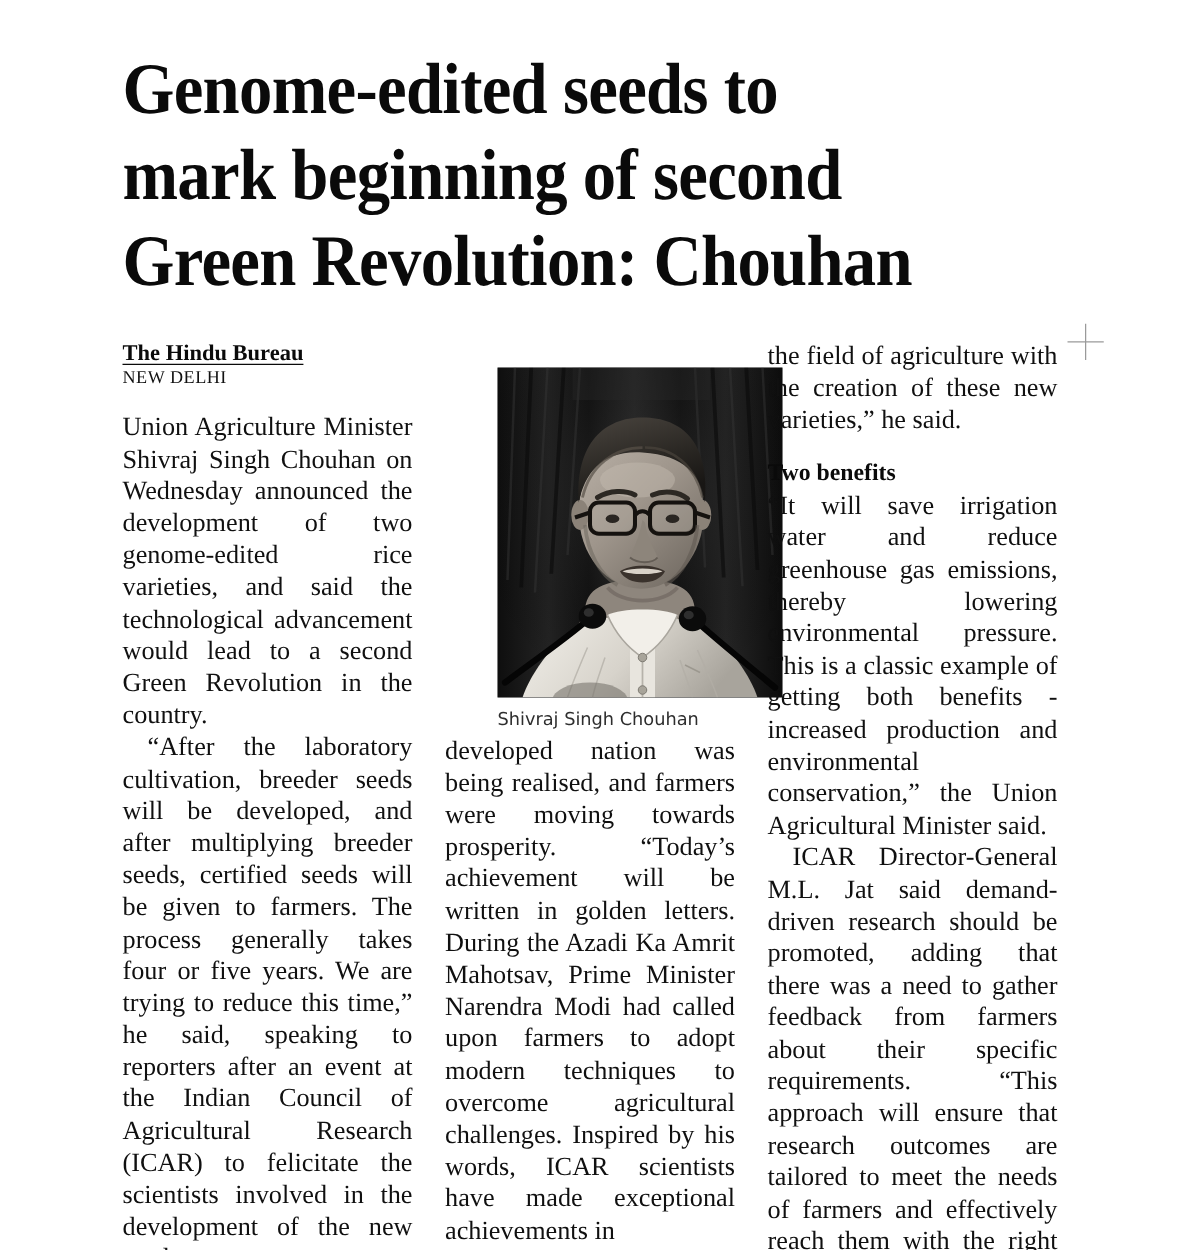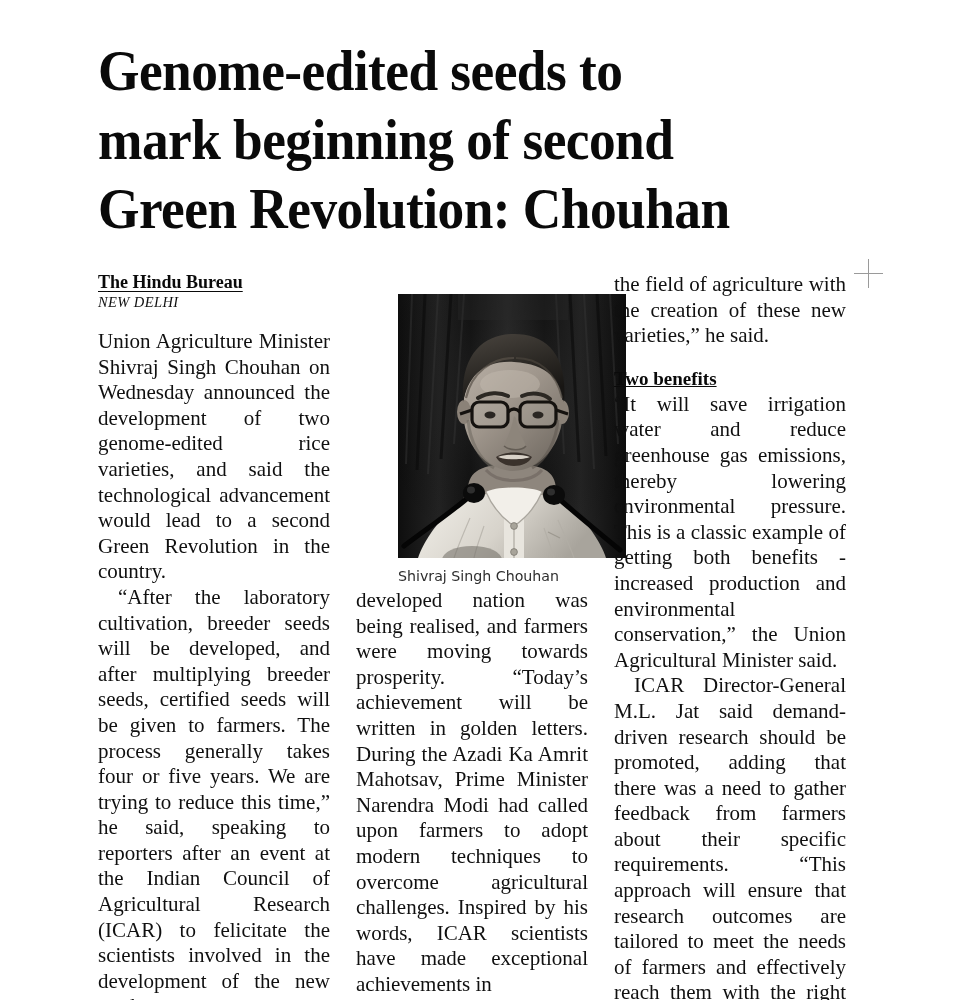--- a/index.html
+++ b/index.html
@@ -79,41 +79,39 @@
     color: #0a0a0a;
     margin: 0 0 2px 0;
   }
   .dateline {
     font-family: "Liberation Serif", "DejaVu Serif", serif;
     font-size: 14.5px;
     line-height: 17px;
     letter-spacing: 0.4px;
     color: #111111;
     margin: 0 0 18px 0;
-    font-style: italic;
   }
 
   p.body {
     margin: 0;
     font-size: 21px;
     line-height: 25.6px;
     text-align: justify;
     text-justify: inter-word;
     hyphens: none;
     color: #101010;
   }
   p.body.indent { text-indent: 20px; }
 
   .subhead {
     margin: 18px 0 1px 0;
     font-size: 19px;
     line-height: 24px;
     font-weight: 700;
     color: #0a0a0a;
-    text-decoration: underline;
   }
 
   
   .photo-figure {
     position: absolute;
     left: 346px;
     top: 278px;
     width: 228px;
   }
   .photo {

